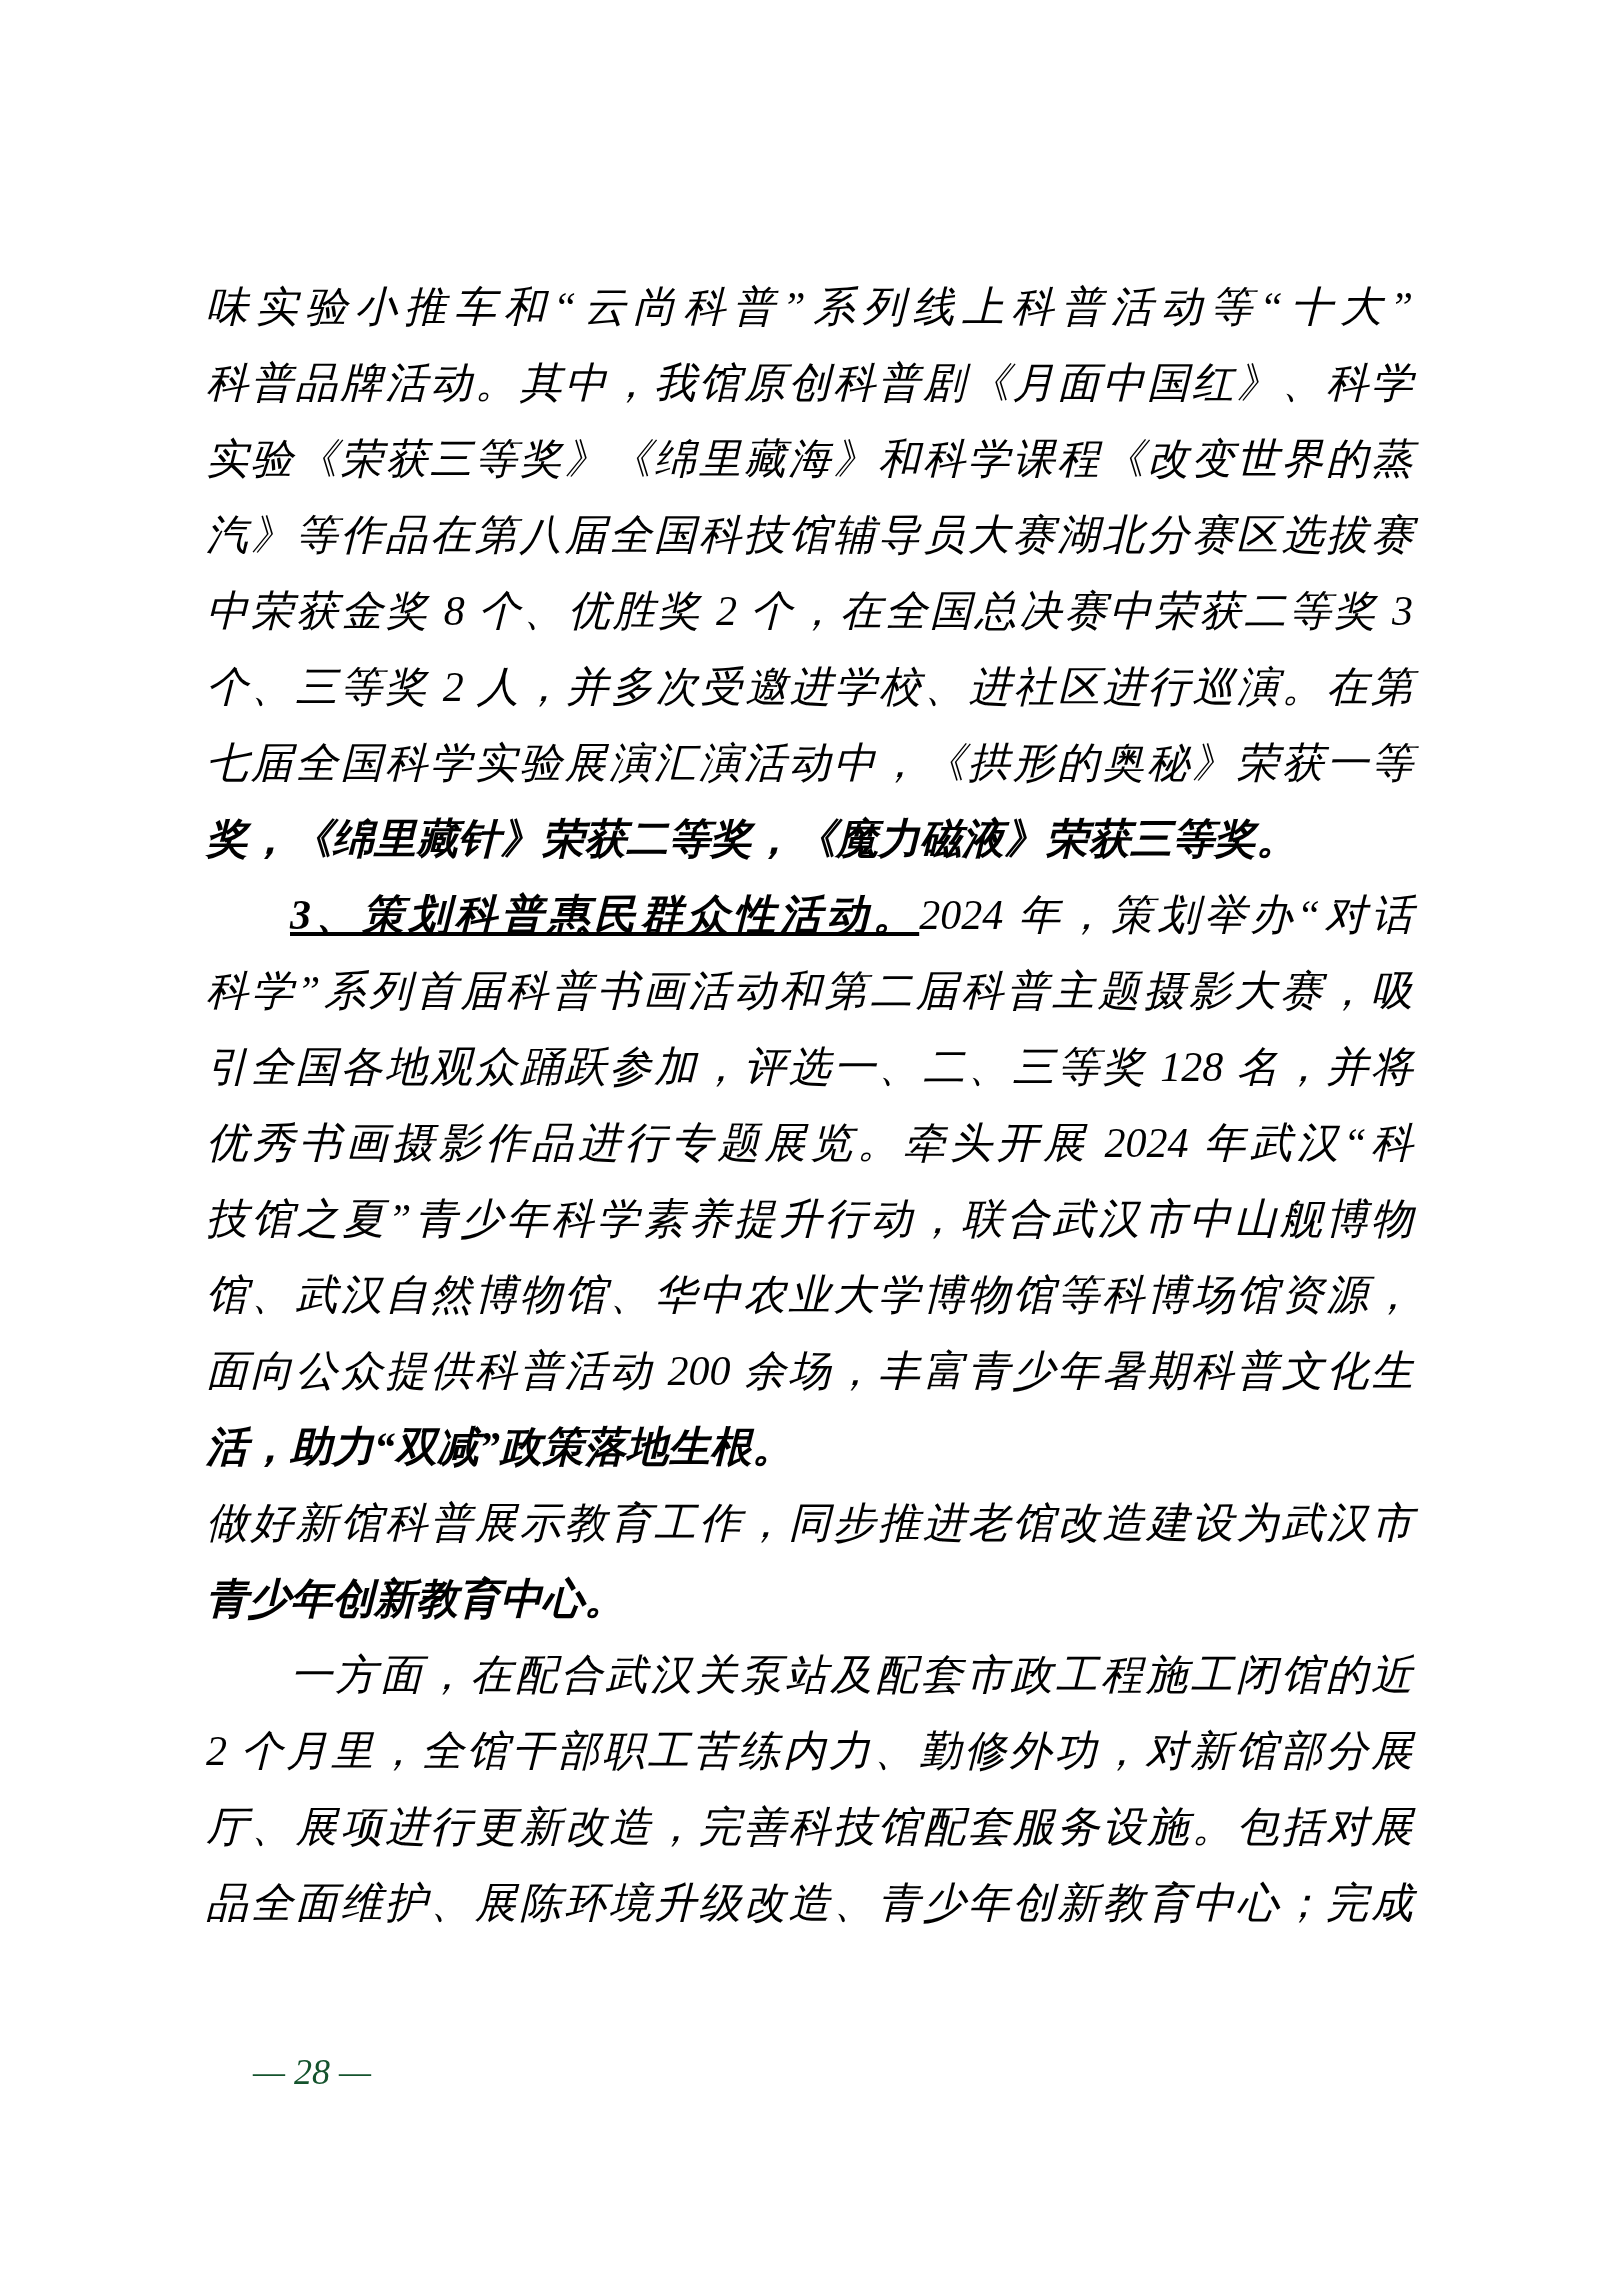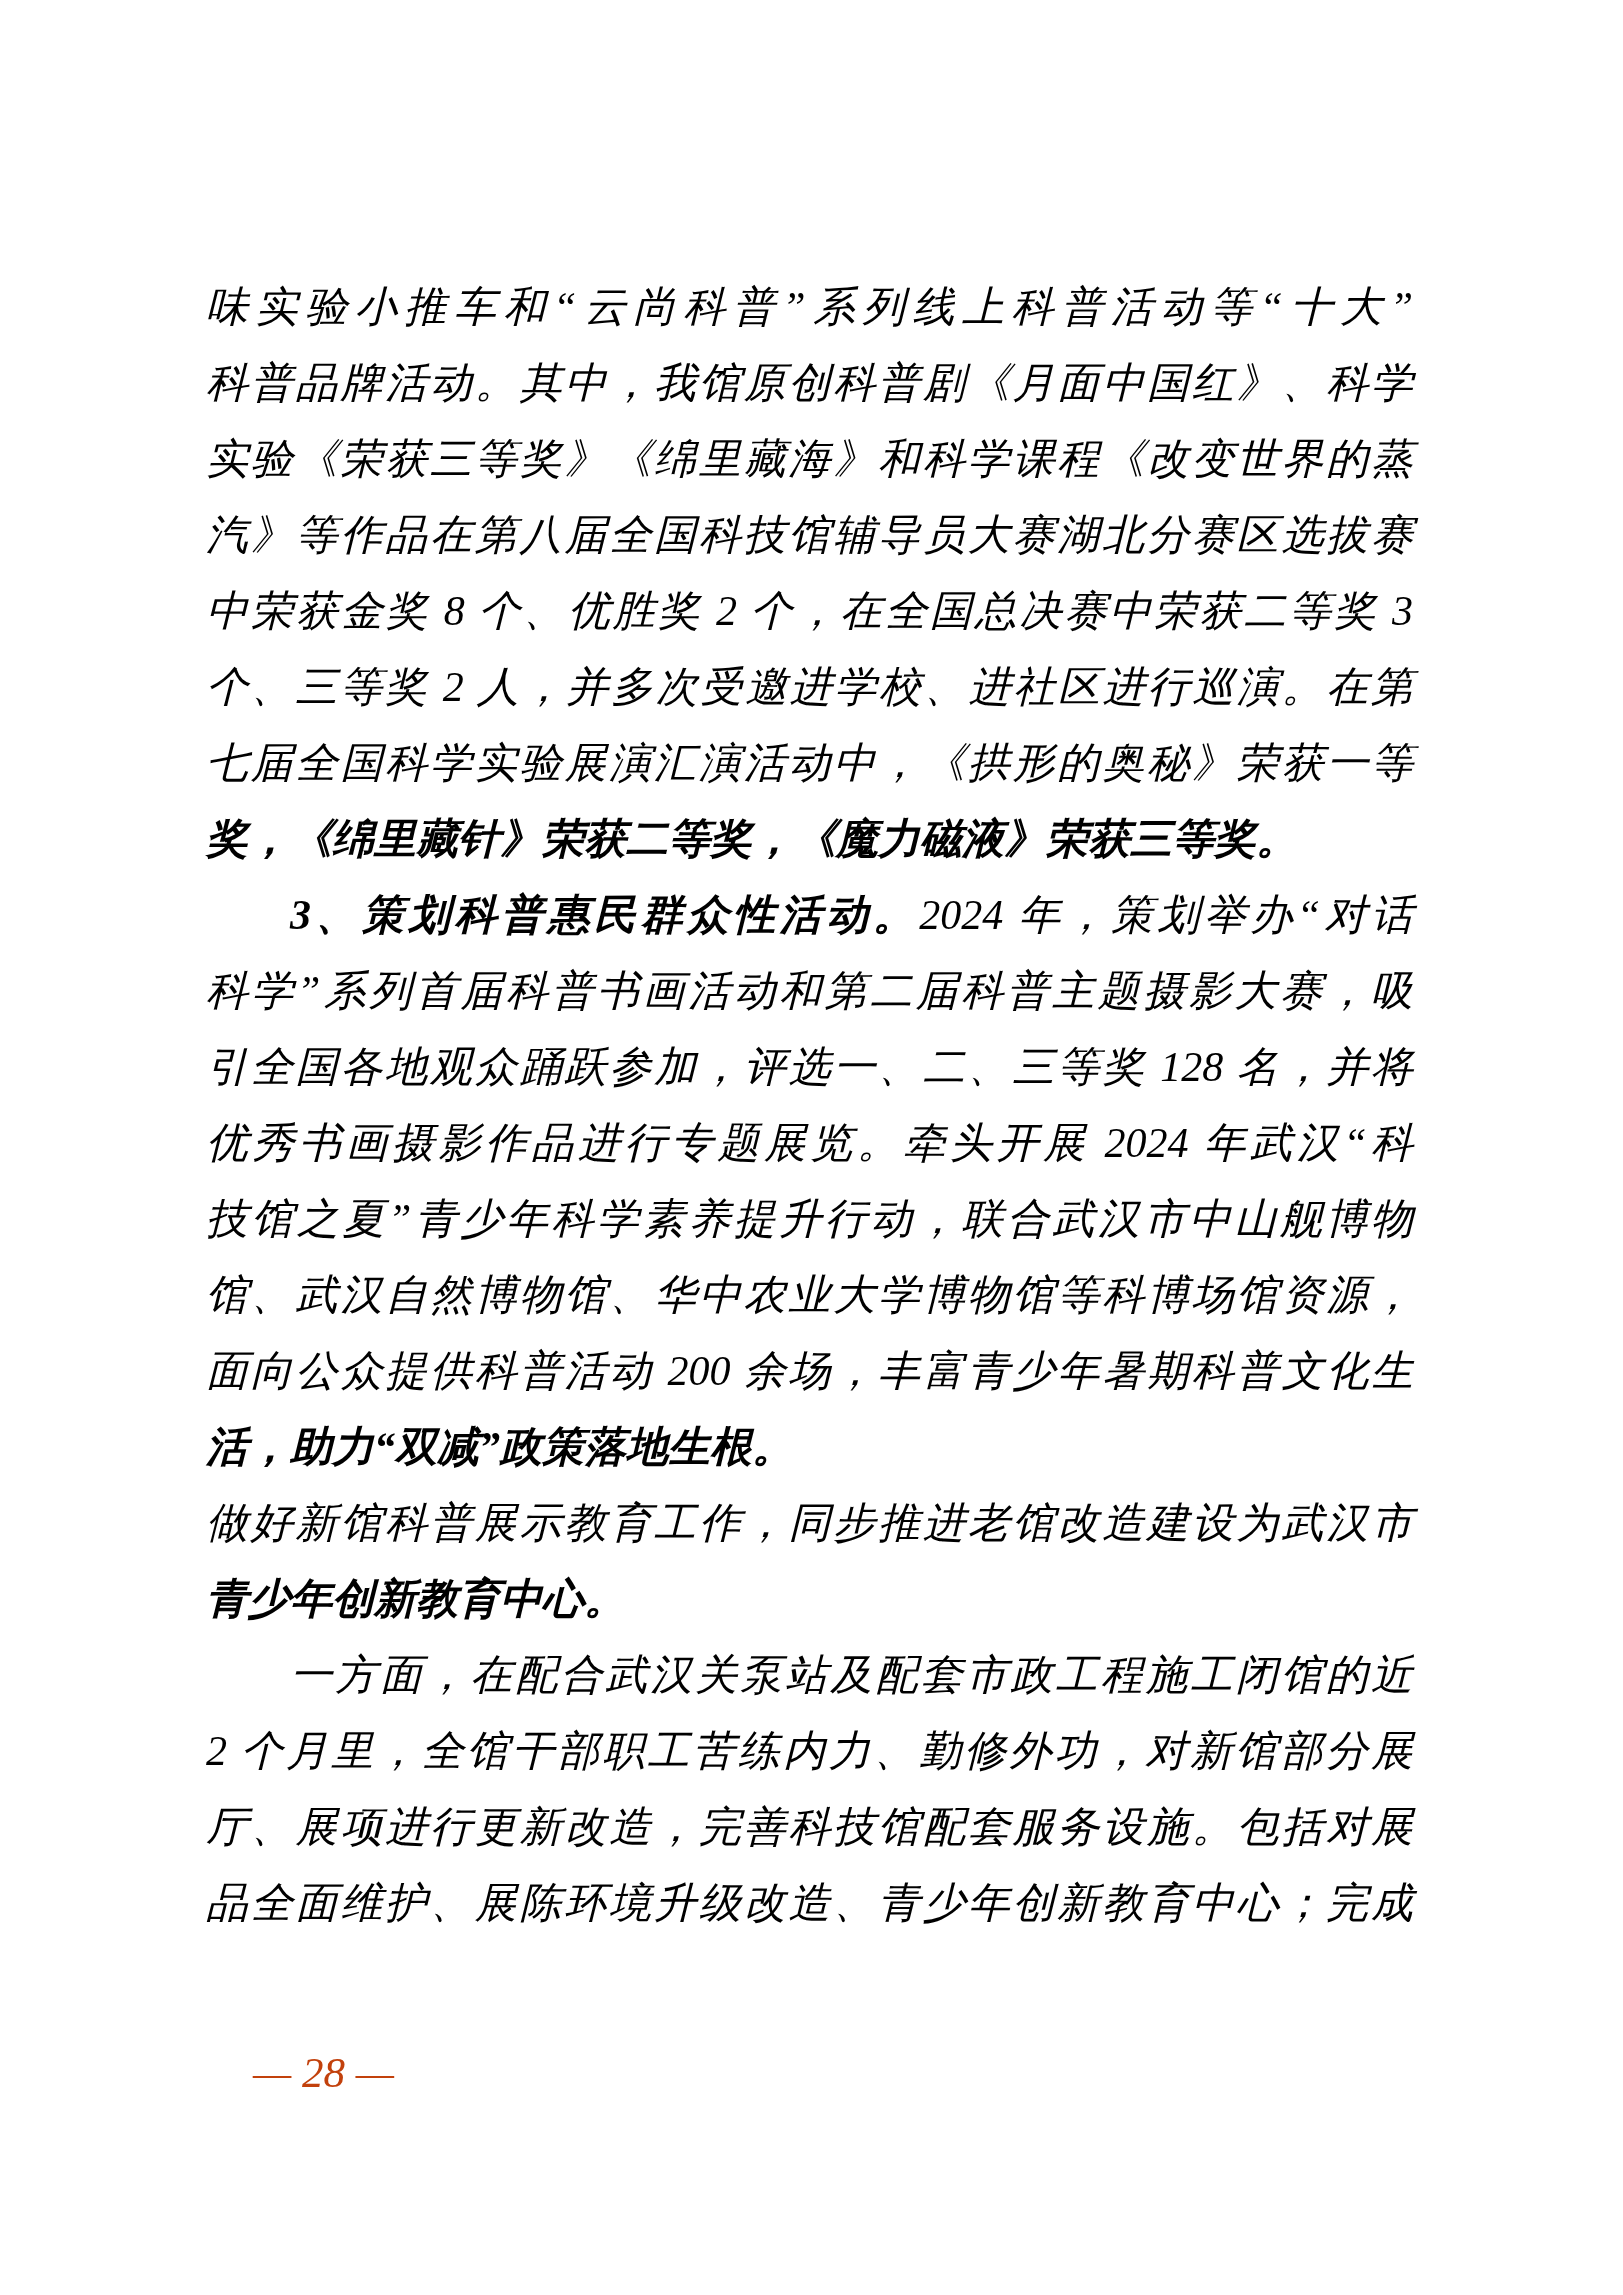--- a/index.html
+++ b/index.html
@@ -40,28 +40,29 @@
   }
   .line.left {
     text-align-last: left;
     font-weight: bold;
   }
   .line.indent {
     text-indent: 84px;
   }
   .line b {
     font-weight: 700;
+    text-decoration: underline;
   }
   .footer {
     position: absolute;
     left: 253px;
     top: 2047px;
-    font-size: 43px;
+    font-size: 36px;
     line-height: 51px;
-    color: #c2410c;
+    color: #14532d;
     font-style: italic;
     white-space: pre;
   }
 </style>
 </head>
 <body>
 
 <div class="page">
   <div class="text-block" id="text-block">
       <div class="line"><span>味实验小推车和“云尚科普”系列线上科普活动等“十大”</span></div>

